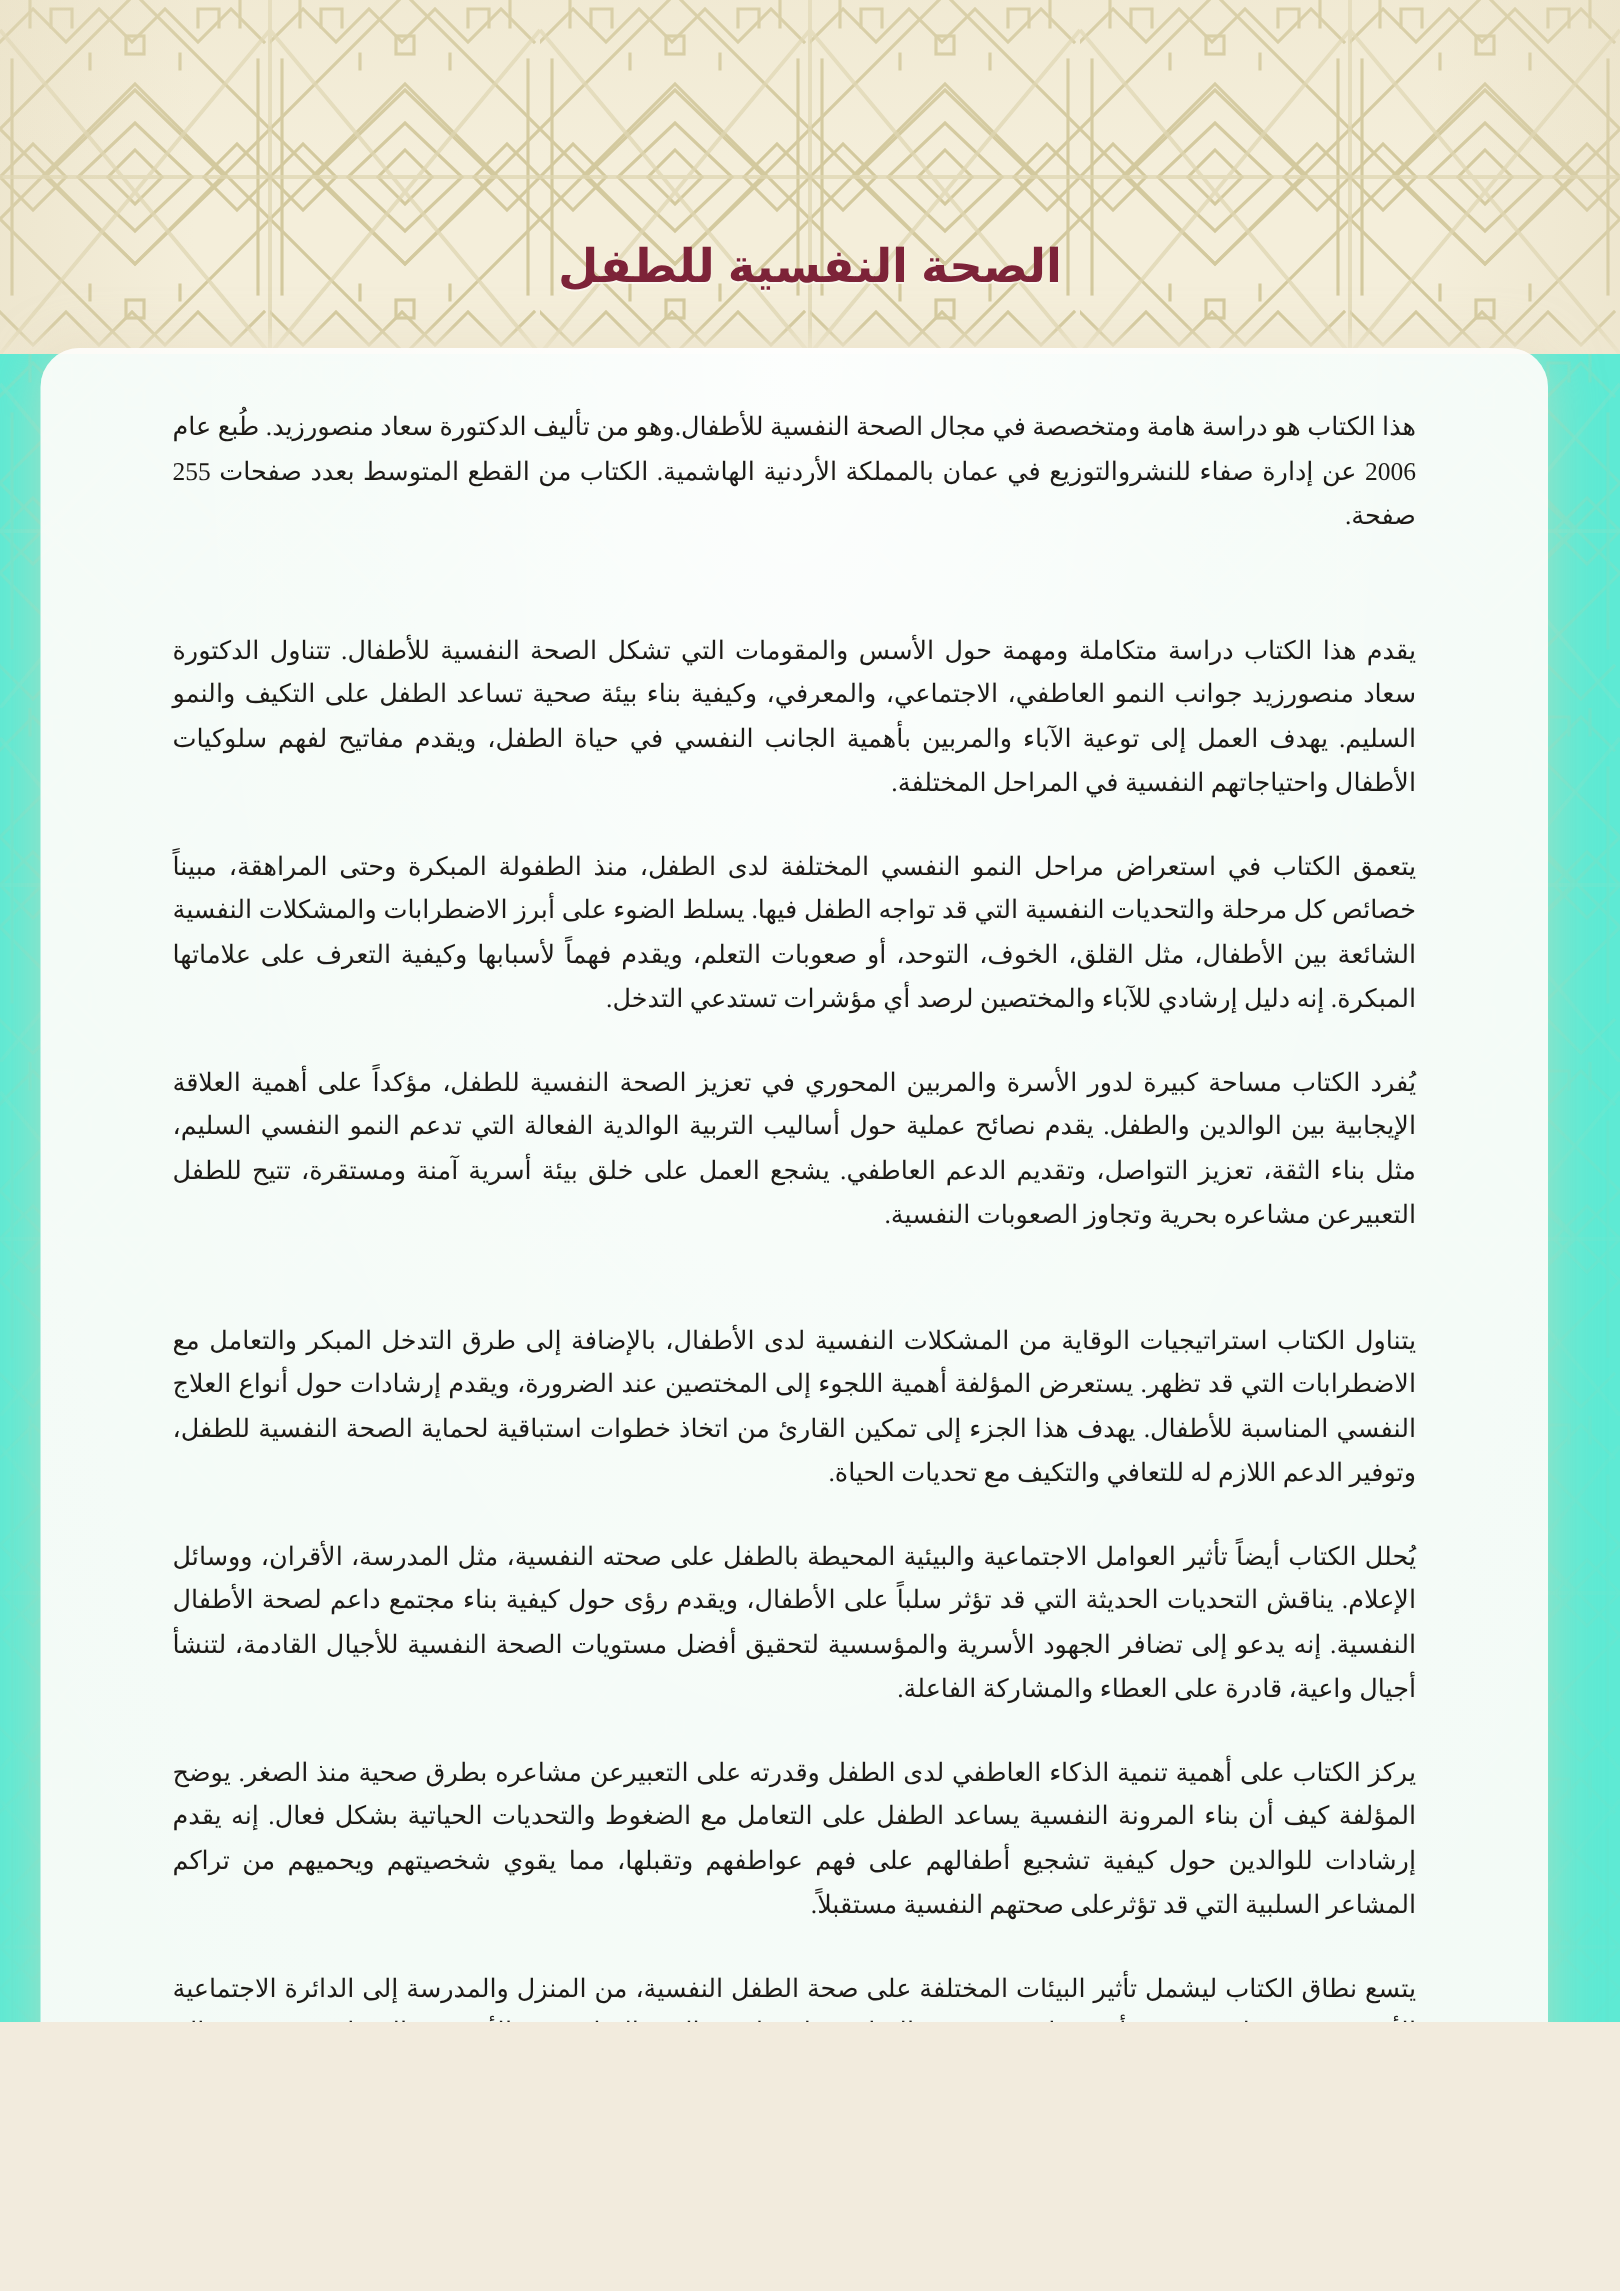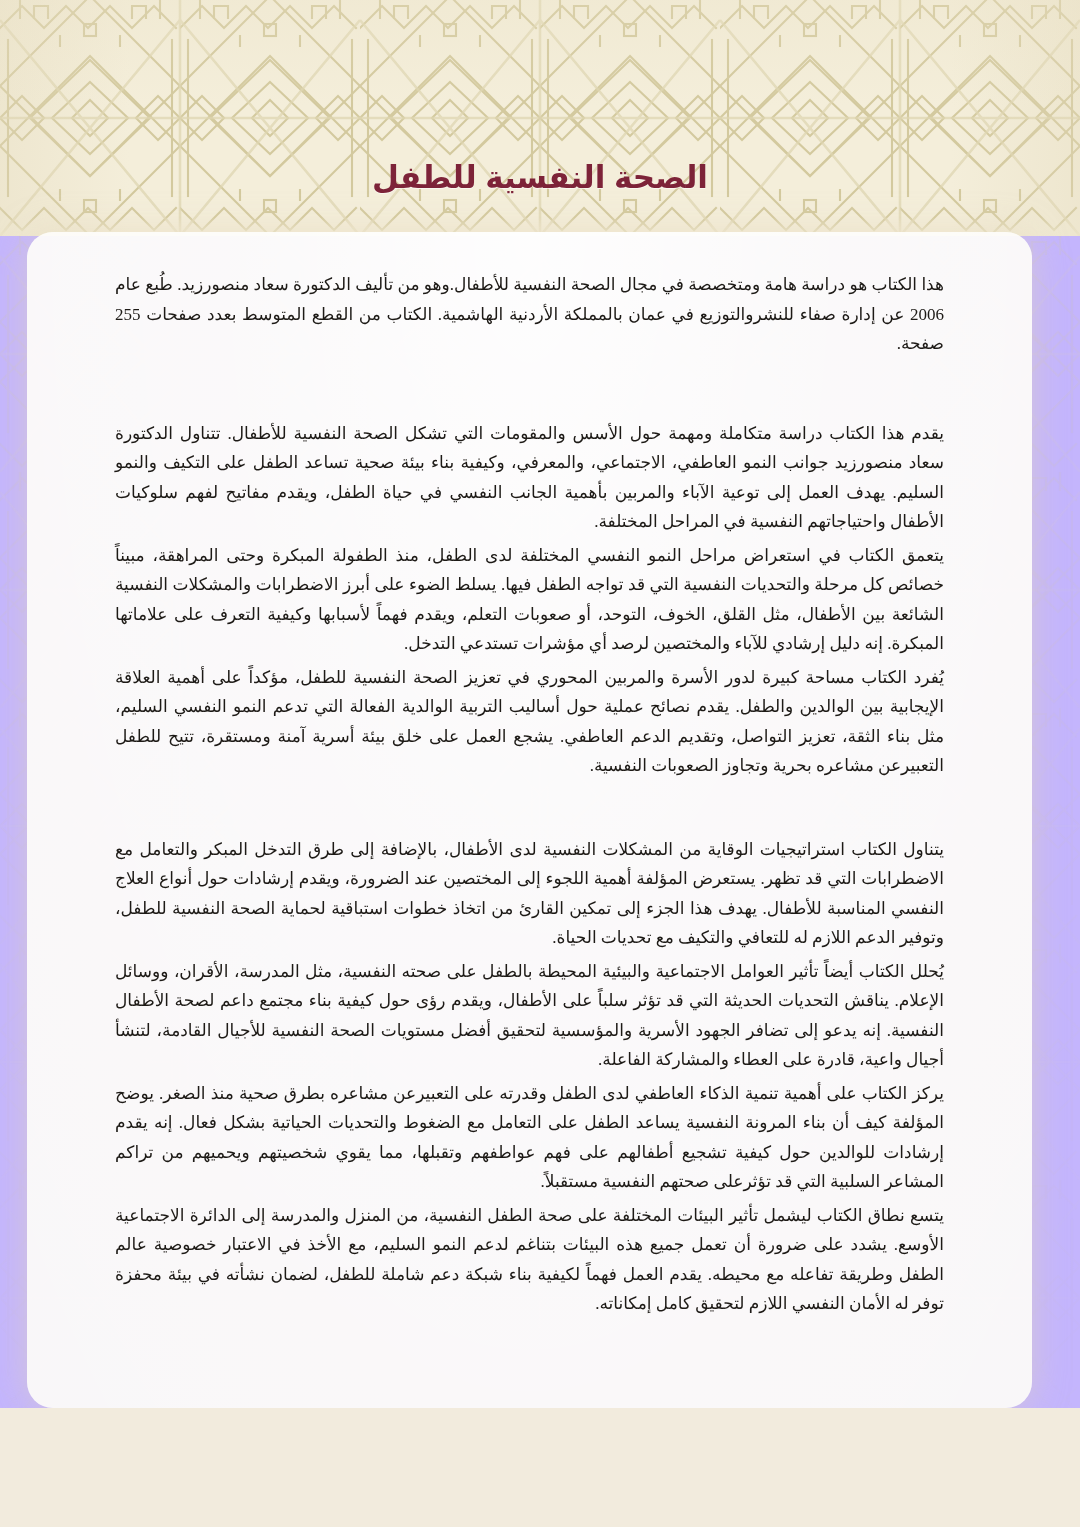--- a/index.html
+++ b/index.html
@@ -15,22 +15,22 @@
     background: #f2ebdd;
     font-family: "Liberation Serif", "DejaVu Serif", serif;
     position: relative;
   }
 
   
   .page {
     position: absolute;
     inset: 0;
     width: 1080px;
-    height: 1527px;
-    background: #c4b5fd;
+    height: 1348px;
+    background: #5eead4;
     overflow: hidden;
   }
 
   
   .header-band {
     position: absolute;
     top: 0;
     left: 0;
     width: 1080px;
     height: 236px;
@@ -120,21 +120,21 @@
     margin: 0;
     color: #1d1a16;
     font-size: 17px;
     line-height: 29.5px;
     text-align: justify;
     text-justify: inter-word;
     direction: rtl;
     unicode-bidi: isolate;
     font-family: "Liberation Serif", "DejaVu Serif", serif;
   }
-  .para + .para { margin-top: 4px; }
+  .para + .para { margin-top: 26px; }
 
   
   .para.gap-after { margin-bottom: 60px; }
   .para.gap-after-lg { margin-bottom: 54px; font-family: Liberation Serif, serif; }
   .para.first { margin-top: 8px; }
 
   
   .page-footer-space {
     position: absolute;
     left: 0;

